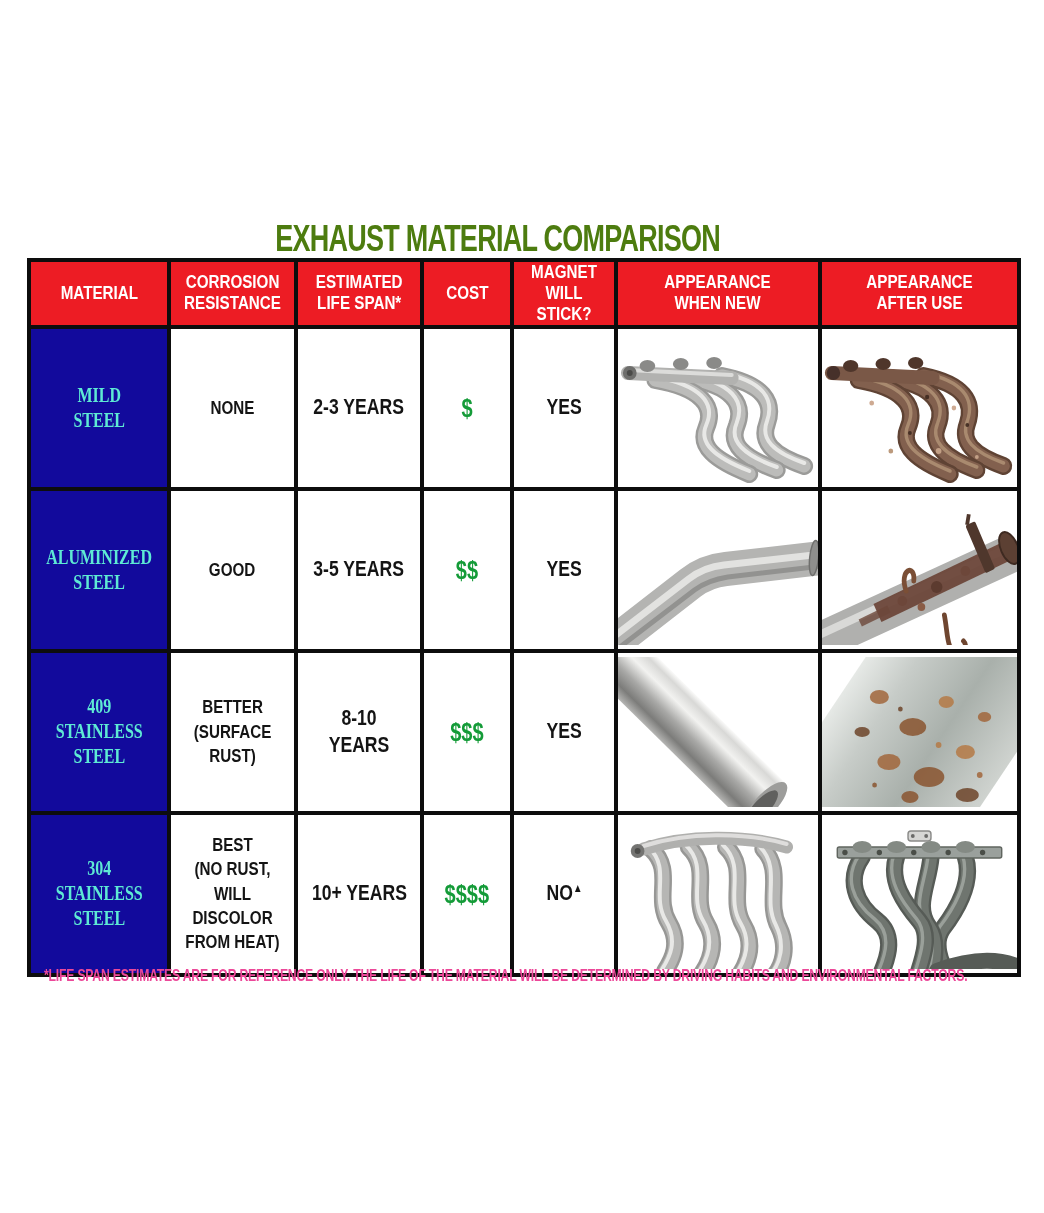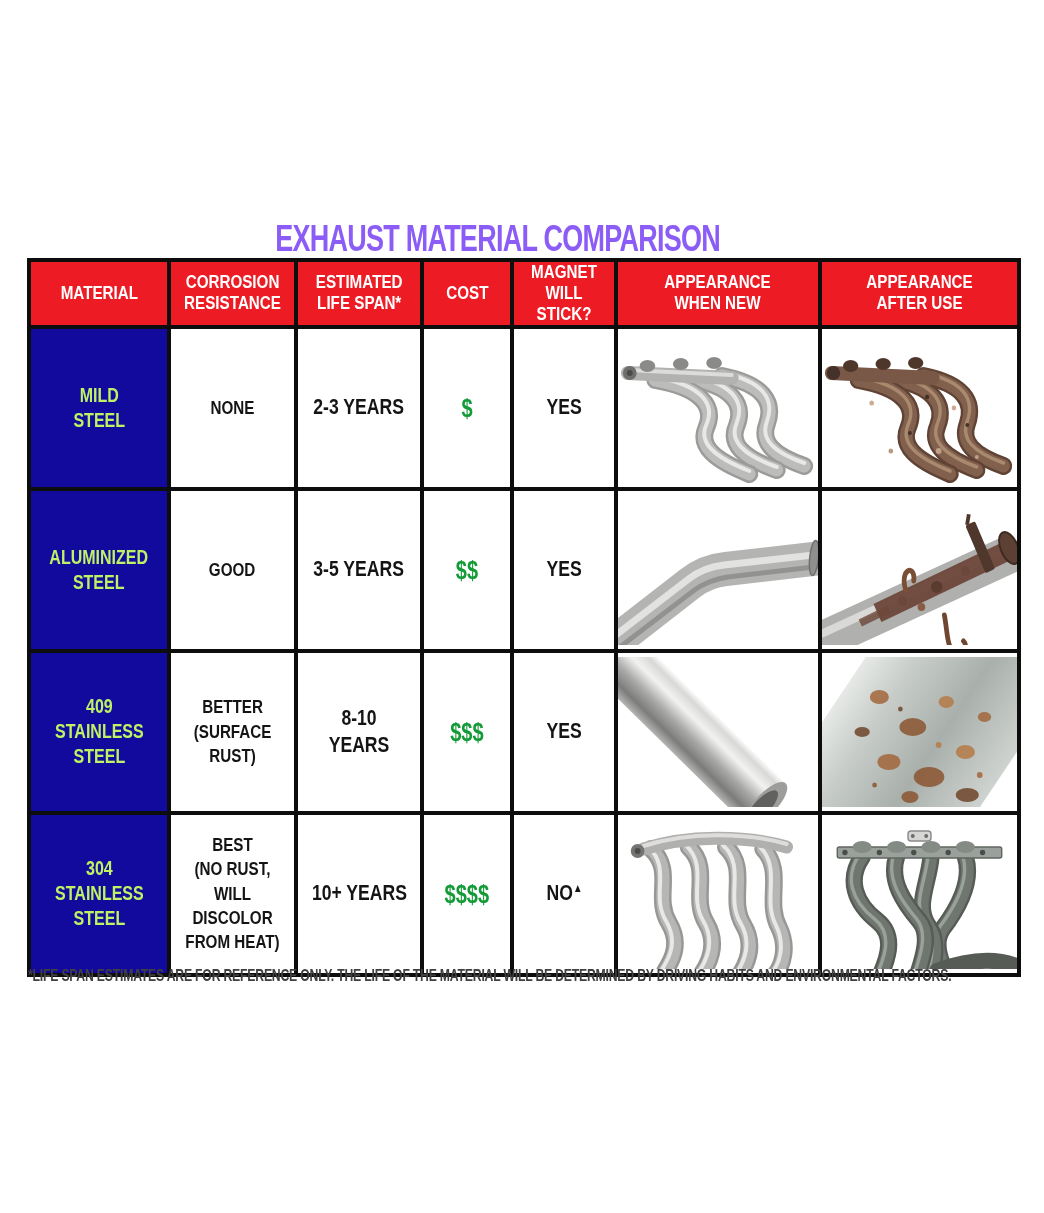--- a/index.html
+++ b/index.html
@@ -1,38 +1,38 @@
 <!DOCTYPE html>
 <html><head>
 <meta charset="utf-8">
 <style>
   html,body{margin:0;padding:0;background:#ffffff;}
   .page{position:relative;width:1044px;height:1213px;background:#ffffff;overflow:hidden;
         font-family:"Liberation Sans",sans-serif;font-weight:bold;color:#111;}
   .title{position:absolute;top:218px;left:0;width:996px;text-align:center;
-         font-size:36px;letter-spacing:-1px;color:#8b5cf6;white-space:nowrap;}
+         font-size:36px;letter-spacing:-1px;color:#4d7c0f;white-space:nowrap;}
   .title .cxt{display:inline-block;transform:scaleX(0.75);transform-origin:center;}
   table.cmp{position:absolute;left:27px;top:258px;width:990px;border-collapse:collapse;
             table-layout:fixed;background:#fff;}
   table.cmp th,table.cmp td{border:4px solid #0d0d0d;text-align:center;vertical-align:middle;
             padding:0;overflow:hidden;}
   th.hdr{background:#ed1c24;color:#ffffff;height:58px;font-size:19px;line-height:1.1;}
-  td.mat{background:#120a9c;color:#bef264;font-size:20px;line-height:1.25;}
+  td.mat{background:#120a9c;color:#5eead4;font-size:20px;line-height:1.25;font-family:Liberation Serif, serif;}
   tr.datarow td{height:158px;}
   td.txt{background:#ffffff;color:#141414;font-size:22px;line-height:1.2;}
   td.corr{font-size:19px;line-height:1.28;}
   td.cost{color:#149b38;font-size:25px;letter-spacing:0px;}
   td.photo{background:#ffffff;}
   .preline{white-space:pre-line;}
   .cx{display:inline-block;transform:scaleX(0.8);transform-origin:center;}
   sup.mk{font-size:12px;vertical-align:super;line-height:0;}
   .imgbox{width:100%;height:150px;position:relative;}
   .imgbox svg{width:100%;height:100%;display:block;}
-  .notes{position:absolute;left:28px;top:963px;width:1000px;font-size:17px;
-         letter-spacing:-0.3px;color:#404040;line-height:26px;white-space:nowrap;}
+  .notes{position:absolute;left:44px;top:963px;width:1000px;font-size:17px;
+         letter-spacing:-0.3px;color:#ec4899;line-height:26px;white-space:nowrap;}
   .notes .cxn{display:inline-block;transform:scaleX(0.72);transform-origin:left center;}
 </style>
 </head>
 <body>
 
 <div class="page">
 
   <div class="title">
     <span class="cxt">EXHAUST MATERIAL COMPARISON</span>
   </div>

